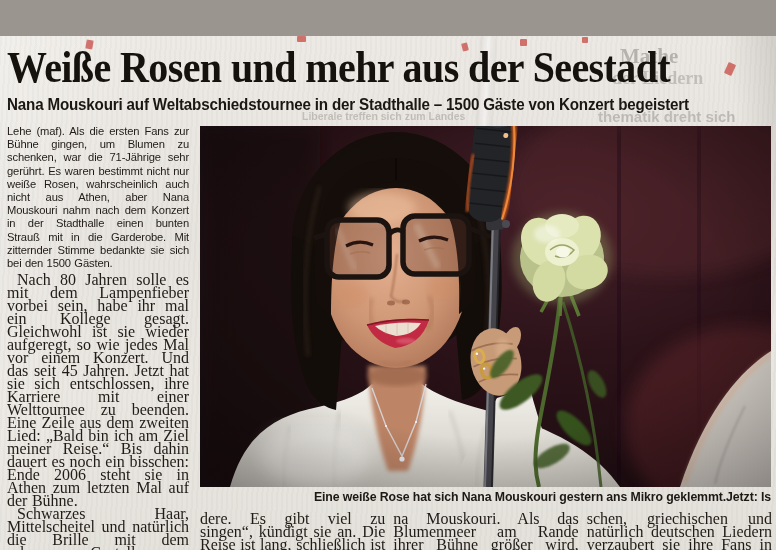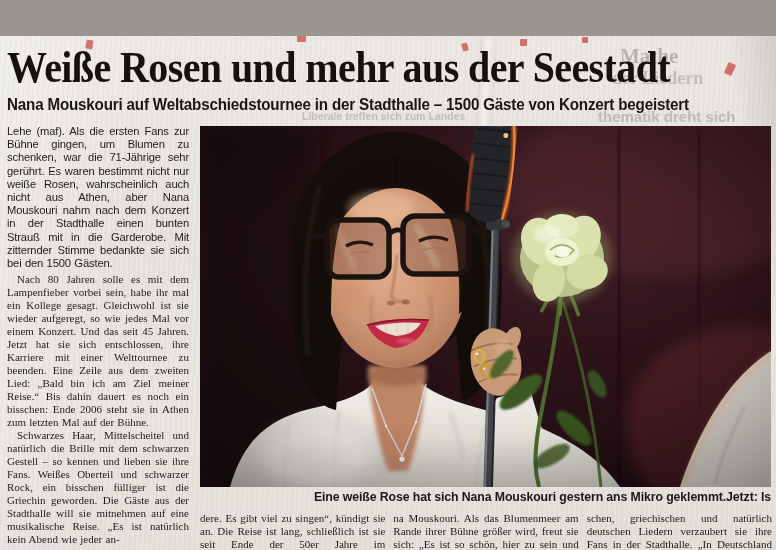--- a/index.html
+++ b/index.html
@@ -38,21 +38,21 @@
   .subheadline {
     position:absolute; left:7px; top:59px; white-space:nowrap;
     font-family:"Liberation Sans", sans-serif; font-weight:bold;
     font-size:16.5px; letter-spacing:-0.2px; color:#1a1612;
     transform:scaleX(0.92); transform-origin:top left;
   }
 
   
   .col1 { position:absolute; left:7px; top:89px; width:182px; height:458px; }
   .col1 p, .bcol p {
-    margin:0; font-size:11px; line-height:13px; text-align:justify;
+    margin:0; font-size:16px; line-height:13px; text-align:justify;
     color:#201b16; word-spacing:0.5px;
   }
   .lead {
     font-family:"Liberation Sans", sans-serif; font-weight:normal;
     font-size:11.2px !important; line-height:13.2px !important; letter-spacing:-0.15px;
   }
   .indent { text-indent:10px; }
   .gap { height:3px; }
 
   

